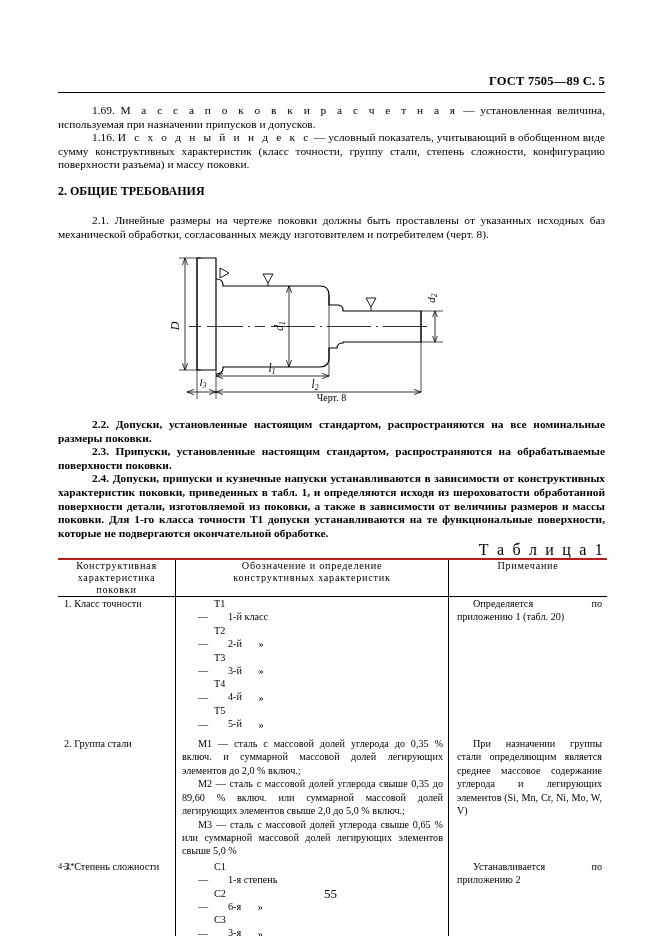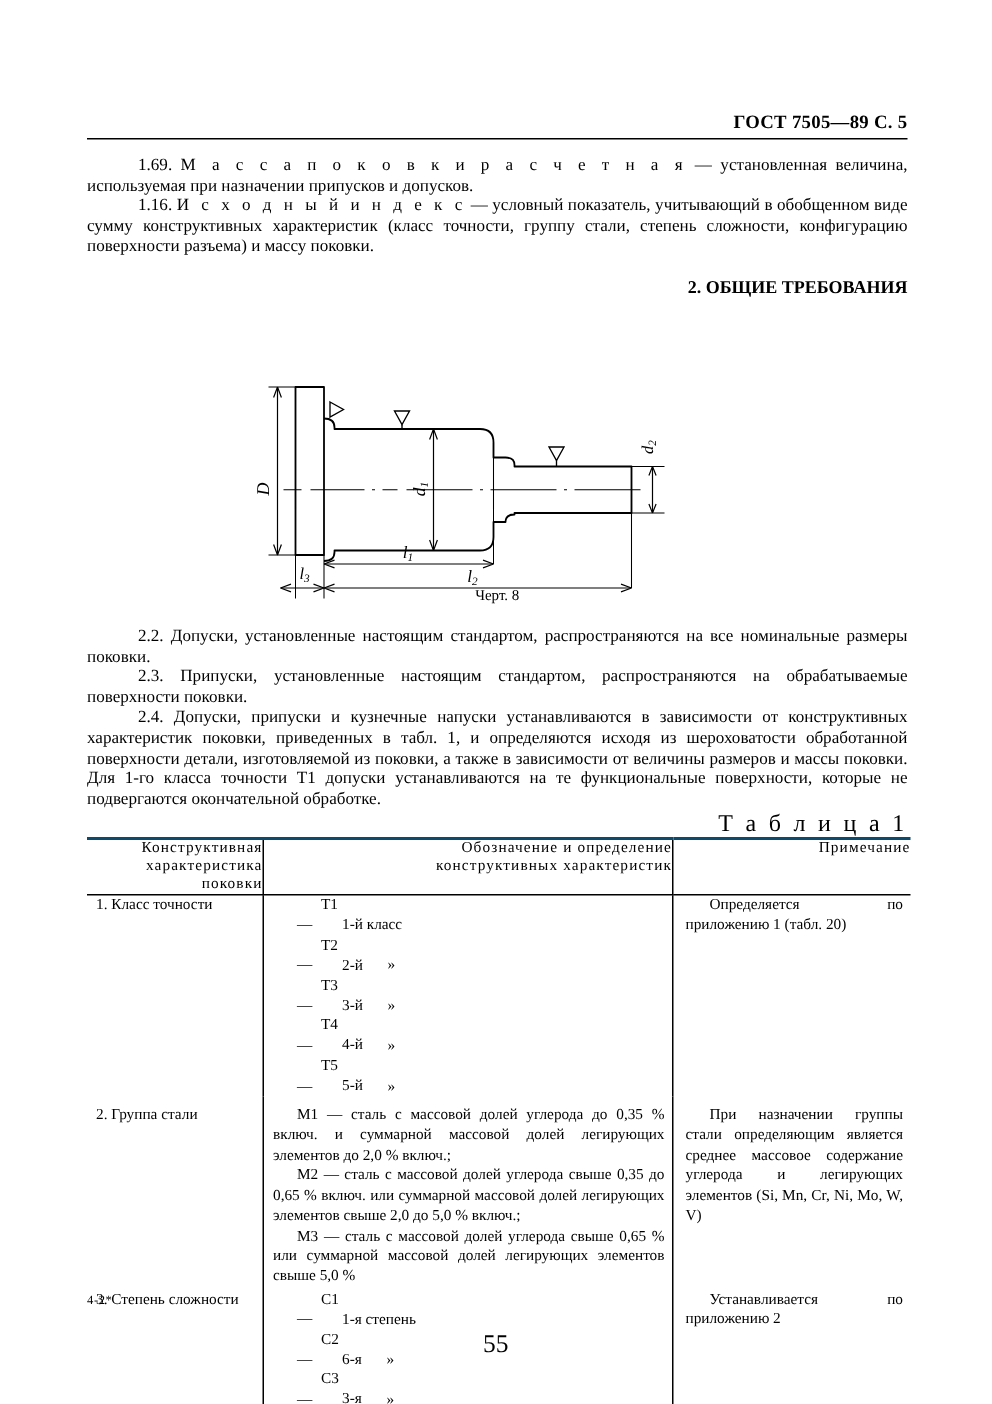--- a/index.html
+++ b/index.html
@@ -60,21 +60,21 @@
     position: absolute;
     left: 58px;
     top: 104px;
     width: 547px;
   }
   .section-title {
     position: absolute;
     left: 58px;
     top: 184px;
     width: 547px;
-    text-align: right;
+    text-align: left;
     font-weight: bold;
     font-size: 12px;
   }
   .block-2 {
     position: absolute;
     left: 58px;
     top: 214px;
     width: 547px;
   }
 
@@ -94,20 +94,21 @@
     width: 547px;
     text-align: center;
     font-size: 10px;
   }
 
   .block-3 {
     position: absolute;
     left: 58px;
     top: 418px;
     width: 547px;
+    font-weight: bold;
   }
 
   
   .table-label {
     position: absolute;
     left: 58px;
     top: 541px;
     width: 547px;
     text-align: right;
     font-size: 16px;
@@ -120,24 +121,24 @@
     width: 547px;
     border-collapse: collapse;
     font-size: 10.2px;
     table-layout: fixed;
   }
   table.gost th, table.gost td {
     vertical-align: top;
     padding: 0;
   }
   .thead-row th {
-    border-top: 2px solid #0c4a6e;
+    border-top: 2px solid #b91c1c;
     border-bottom: 1px solid #000;
     font-weight: normal;
-    text-align: right;
+    text-align: center;
     padding: 5px 4px 5px 4px;
     line-height: 12px;
     letter-spacing: 0.75px;
   }
   .thead-row th.c1 { width: 117px; border-right: 1px solid #000; }
   .thead-row th.c2 { width: 272px; border-right: 1px solid #000; }
   .thead-row th.c3 { width: 158px; }
   .tbody-top td { border-top: 1px solid #000; padding-top: 5px; }
   table.gost td.c1 {
     width: 117px;
@@ -168,38 +169,41 @@
     top: 862px;
     font-size: 8.4px;
     letter-spacing: 0.4px;
   }
   .footer-page {
     position: absolute;
     left: 0;
     top: 886px;
     width: 661px;
     text-align: center;
-    font-size: 17px;
+    font-size: 13px;
   }
 </style>
 </head>
 <body>
 
 <div class="page">
 
   <div class="header">ГОСТ 7505—89 С. 5</div>
   <div class="header-rule"></div>
 
   <div class="block-1">
     <p class="para"><span>1.69.</span> <span class="spaced">М а с с а   п о к о в к и   р а с ч е т н а я</span><span> — установленная величина, используемая при назначении припусков и допусков.</span></p>
     <p class="para"><span>1.16.</span> <span class="spaced">И с х о д н ы й   и н д е к с</span><span> — условный показатель, учитывающий в обобщенном виде сумму конструктивных характеристик (класс точности, группу стали, степень сложности, конфигурацию поверхности разъема) и массу поковки.</span></p>
   </div>
 
   <div class="section-title">2. ОБЩИЕ ТРЕБОВАНИЯ</div>
 
+  <div class="block-2">
+    <p class="para">2.1. Линейные размеры на чертеже поковки должны быть проставлены от указанных исходных баз механической обработки, согласованных между изготовителем и потребителем (черт. 8).</p>
+  </div>
 
   <div class="figure">
     <svg width="330" height="150" viewBox="0 0 330 150">
       <g fill="none" stroke="#000" stroke-width="1.2" stroke-linejoin="round">
 
         <rect x="30" y="6" width="19" height="112"></rect>
 
         <path d="M49 27 Q56 27 56 33 L56 34 L153 34 Q162 34 162 43 L162 53
                  L170 53 Q176 53 176 58 L176 59 L254 59 L254 90 L176 90 L176 91
                  Q170 91 170 96 L162 96 L162 106 Q162 115 153 115 L56 115 L56 116
@@ -317,21 +321,21 @@
           <div class="just ind">Определяется по приложению 1 (табл. 20)</div>
         </td>
       </tr>
 
       <tr>
         <td class="c1">
           <div style="padding-top:6px">2. Группа стали</div>
         </td>
         <td class="c2">
           <div class="just ind" style="padding-top:6px">М1 — сталь с массовой долей углерода до 0,35 % включ. и суммарной массовой долей легирующих элементов до 2,0 % включ.;</div>
-          <div class="just ind">М2 — сталь с массовой долей углерода свыше 0,35 до 0,65 % включ. или суммарной массовой долей легирующих элементов свыше 2,0 до 5,0 % включ.;</div>
+          <div class="just ind">М2 — сталь с массовой долей углерода свыше 0,35 до 89,60 % включ. или суммарной массовой долей легирующих элементов свыше 2,0 до 5,0 % включ.;</div>
           <div class="just ind">М3 — сталь с массовой долей углерода свыше 0,65 % или суммарной массовой долей легирующих элементов свыше 5,0 %</div>
         </td>
         <td class="c3">
           <div class="just ind" style="padding-top:6px">При назначении группы стали определяющим является среднее массовое содержание углерода и легирующих элементов (Si, Mn, Cr, Ni, Mo, W, V)</div>
         </td>
       </tr>
 
       <tr>
         <td class="c1">
           <div style="padding-top:2px">3. Степень сложности</div>

